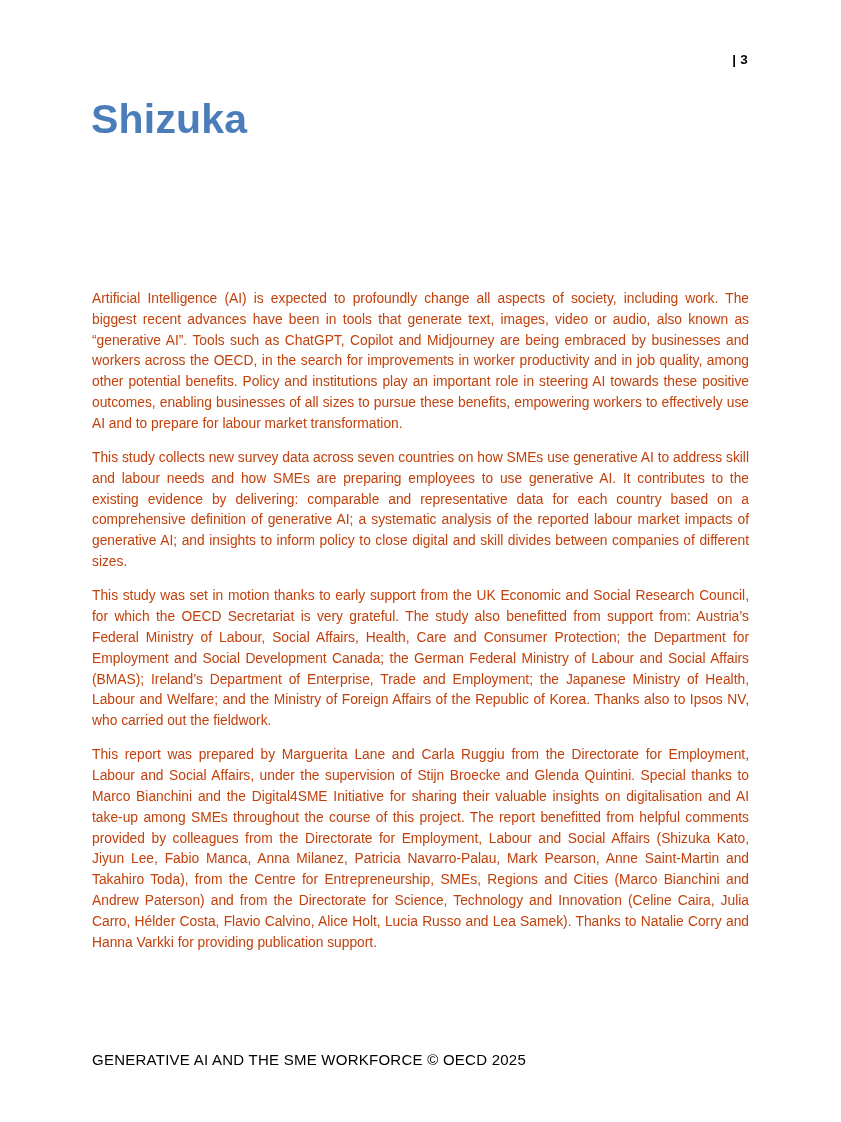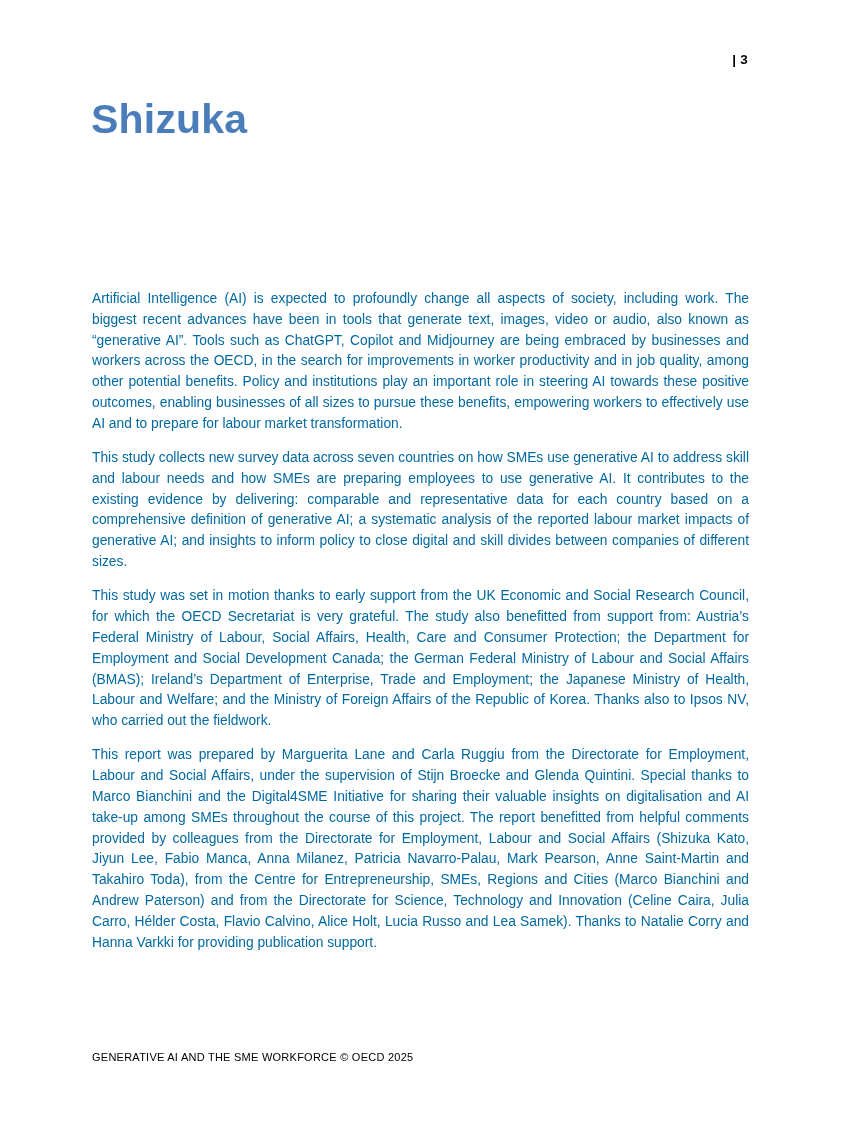--- a/index.html
+++ b/index.html
@@ -40,27 +40,27 @@
     position: absolute;
     top: 289px;
     left: 92px;
     width: 657px;
   }
   .body-copy p {
     margin: 0 0 13.5px 0;
     font-size: 13.8px;
     line-height: 20.8px;
     text-align: justify;
-    color: #0369a1;
+    color: #c2410c;
   }
   .page-footer {
     position: absolute;
     top: 1051px;
     left: 92px;
-    font-size: 11px;
+    font-size: 15px;
     color: #000000;
     letter-spacing: 0.25px;
   }
 </style>
 </head>
 <body>
 
 <div class="page">
 
   <div class="page-header">| 3</div>

